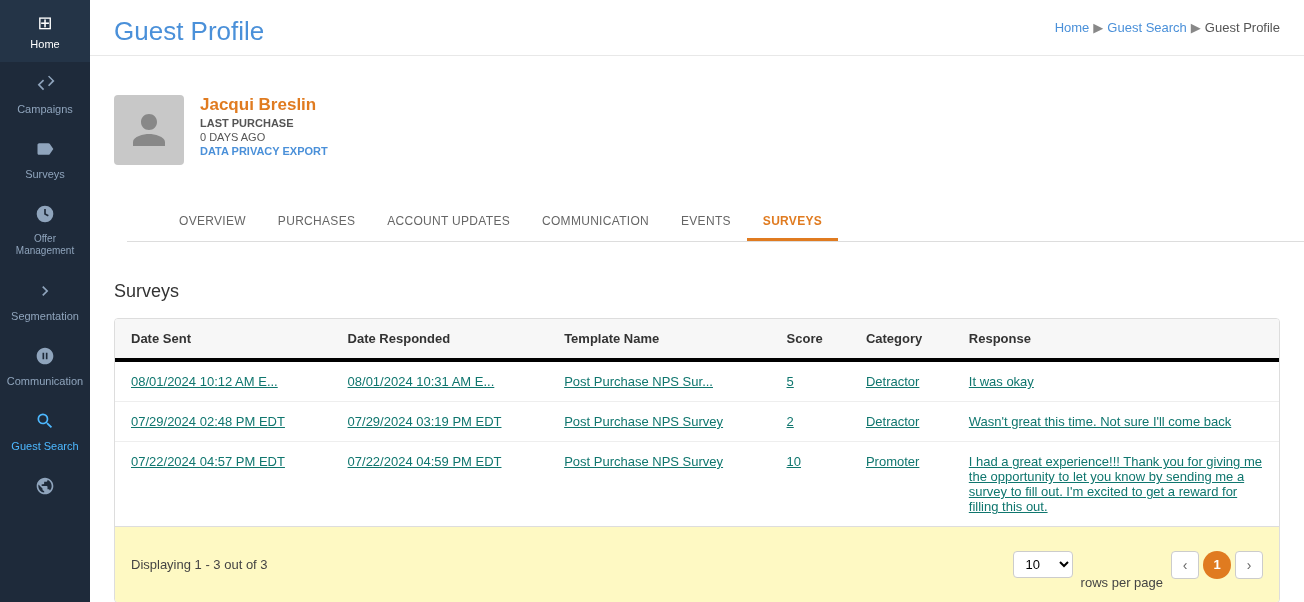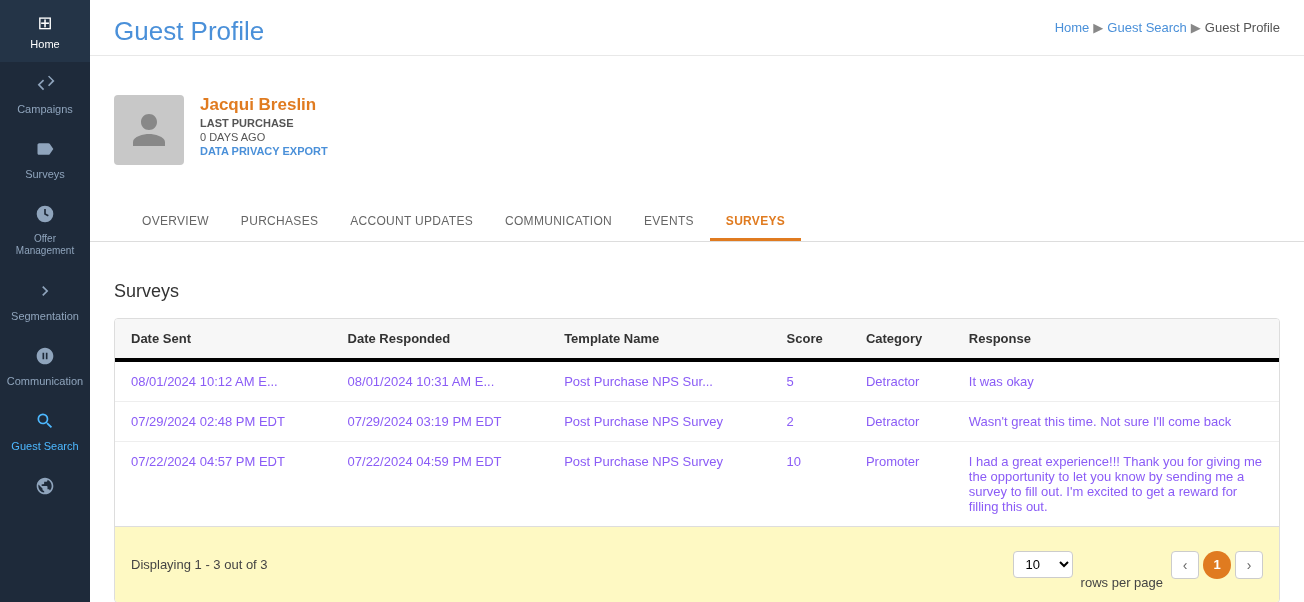--- a/index.html
+++ b/index.html
@@ -92,20 +92,21 @@
     .last-purchase-label { font-size: 11px; font-weight: bold; color: #555; }
     .days-ago { font-size: 11px; color: #555; }
     .data-privacy { font-size: 11px; color: #4a90d9; font-weight: bold; cursor: pointer; text-decoration: none; }
 
     
     .tabs {
       display: flex;
       border-bottom: 1px solid #ddd;
       padding: 0 36px;
       gap: 0;
+      margin-left: 37px;
     }
     .tab {
       padding: 10px 16px;
       font-size: 12px;
       color: #666;
       cursor: pointer;
       border-bottom: 3px solid transparent;
       letter-spacing: 0.3px;
       font-weight: 500;
     }
@@ -148,23 +149,24 @@
       font-weight: bold;
       color: #333;
       font-size: 13px;
     }
     tbody tr {
       border-bottom: 1px solid #eee;
     }
     tbody tr:last-child { border-bottom: none; }
     tbody td {
       padding: 12px 16px;
-      color: #8b5cf6;
+      color: #0f766e;
       vertical-align: top;
       font-size: 13px;
+      text-decoration: underline;
     }
 
     
     .pagination {
       display: flex;
       align-items: center;
       justify-content: space-between;
       padding: 12px 16px;
       border-top: 1px solid #ddd;
       background: #fef9c3;

